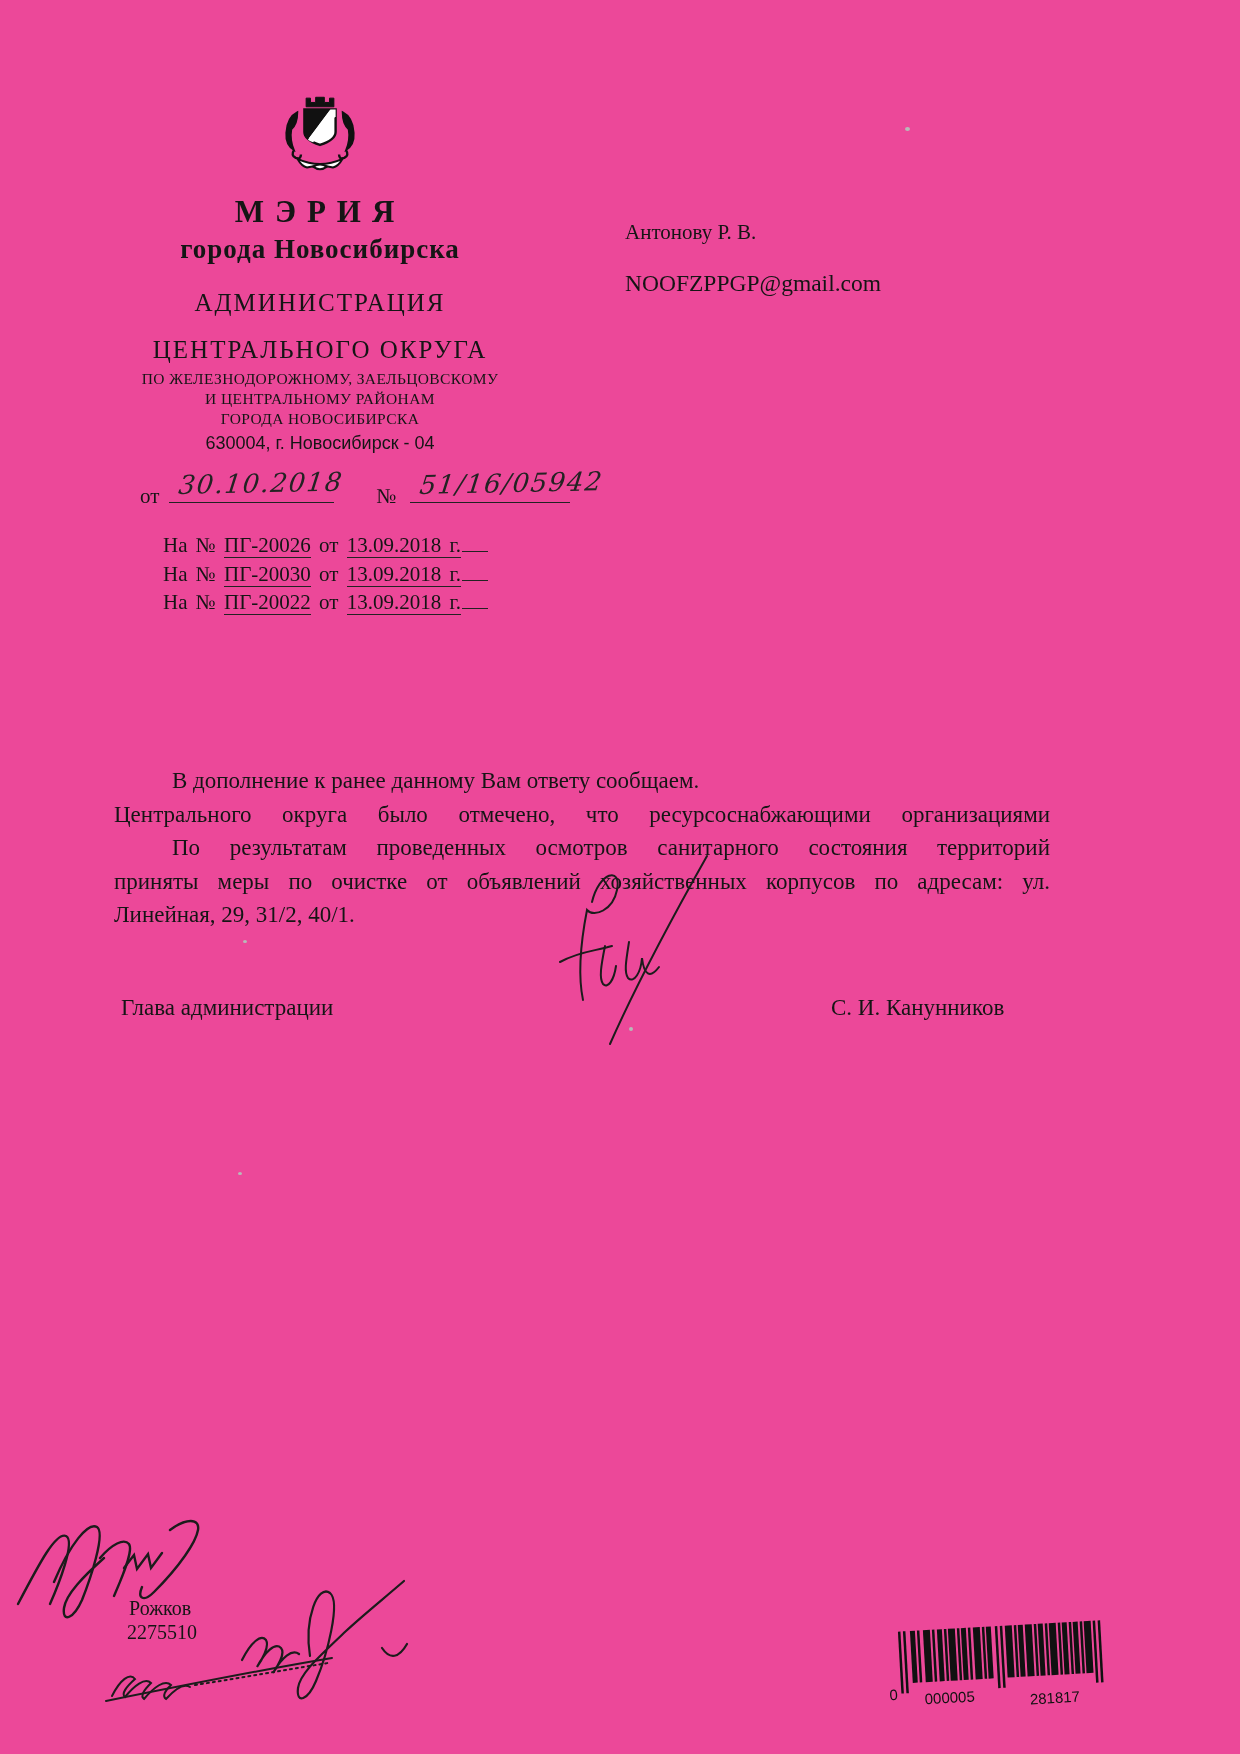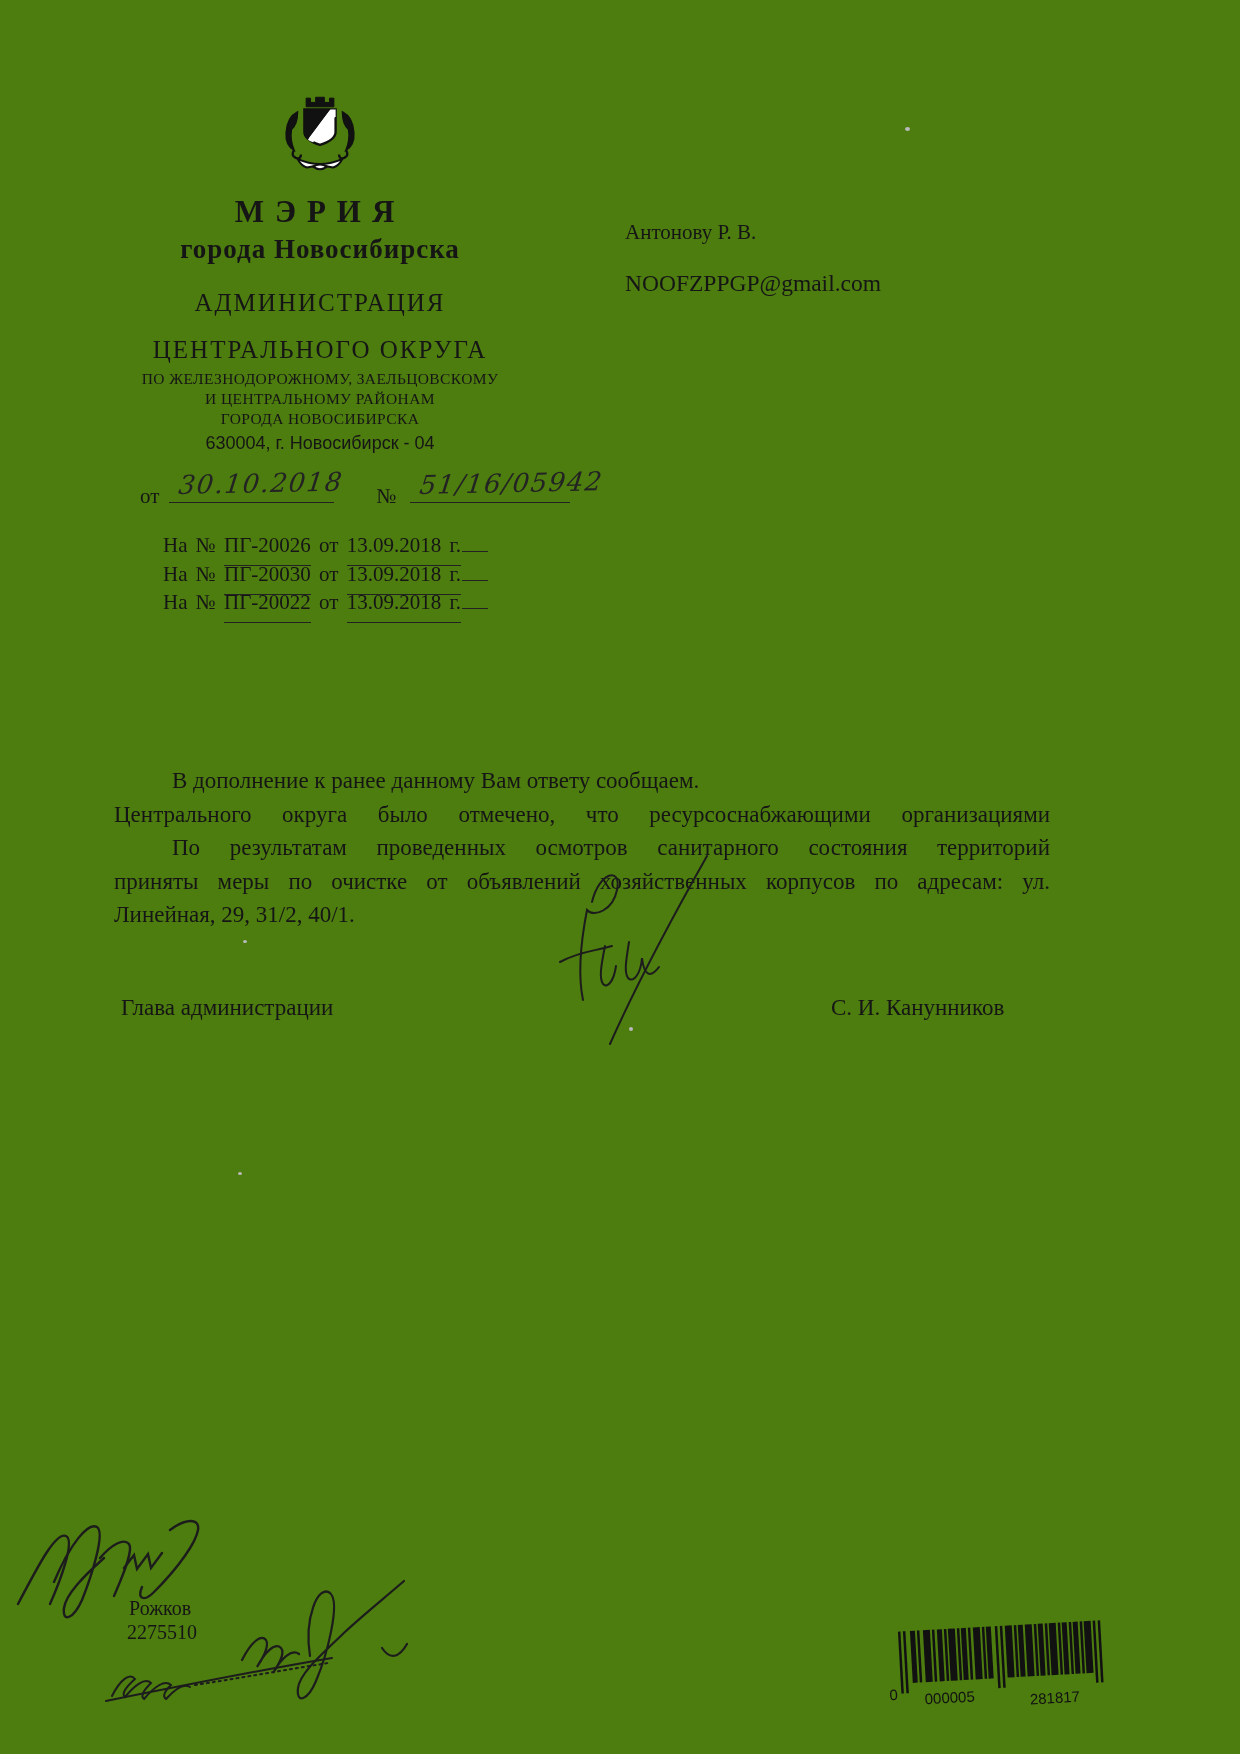--- a/index.html
+++ b/index.html
@@ -1,17 +1,17 @@
 <!DOCTYPE html>
 <html><head>
 <meta charset="utf-8">
 <style>
   html,body{margin:0;padding:0;background:#9a9a9a;}
   .page{
-    position:relative; width:1240px; height:1754px; background:#4d7c0f;
+    position:relative; width:1240px; height:1754px; background:#ec4899;
     margin:0 auto; overflow:hidden; color:#151515;
     font-family:"Liberation Serif", serif;
   }
   
   .lh-col{position:absolute; left:98px; top:92px; width:444px; text-align:center;}
   .crest{display:block; margin:0 auto 10px auto; width:104px; height:92px;}
   .mayor1{font-size:31px; font-weight:bold; letter-spacing:11px; margin-top:6px;}
   .mayor2{font-size:27px; font-weight:bold; margin-top:4px; letter-spacing:1px;}
   .admin1{font-size:25px; margin-top:24px; letter-spacing:2px;}
   .admin2{font-size:25px; letter-spacing:2px;margin-top:19px;}
@@ -24,21 +24,21 @@
   .blank-date{width:165px; margin-left:10px; height:24px;}
   .blank-num{width:160px; margin-left:14px; height:24px;}
   .num-sign{margin-left:42px;}
   .hand{
     position:absolute; left:8px; bottom:2px; white-space:nowrap;
     font-family:"DejaVu Serif", serif; font-style:italic;
     font-size:26px; letter-spacing:1.5px; color:#232323;
     transform:skewX(-8deg) rotate(-1.2deg); transform-origin:left bottom;
   }
   .replies{position:absolute; left:163px; top:531px; font-size:21px; line-height:28.5px; word-spacing:3px;}
-  .u{border-bottom:1.6px solid #222; padding-bottom:8px;margin-top:36px;}
+  .u{border-bottom:1.6px solid #222; padding-bottom:0px;margin-top:36px;}
   .tail{display:inline-block; width:26px; height:16px; border-bottom:1.6px solid #222; margin-left:1px;}
   
   .rcpt-name{position:absolute; left:625px; top:203px; font-size:21px;margin-top:17px;}
   .rcpt-email{position:absolute; left:625px; top:270px; font-size:23.5px;}
   
   .body-text{position:absolute; left:114px; top:764px; width:936px; font-size:23px; line-height:33.5px;}
   .body-line{text-align:justify; text-align-last:justify;}
   .body-line.nojust{text-align:left; text-align-last:left;}
   .indent{text-indent:58px;}
   

